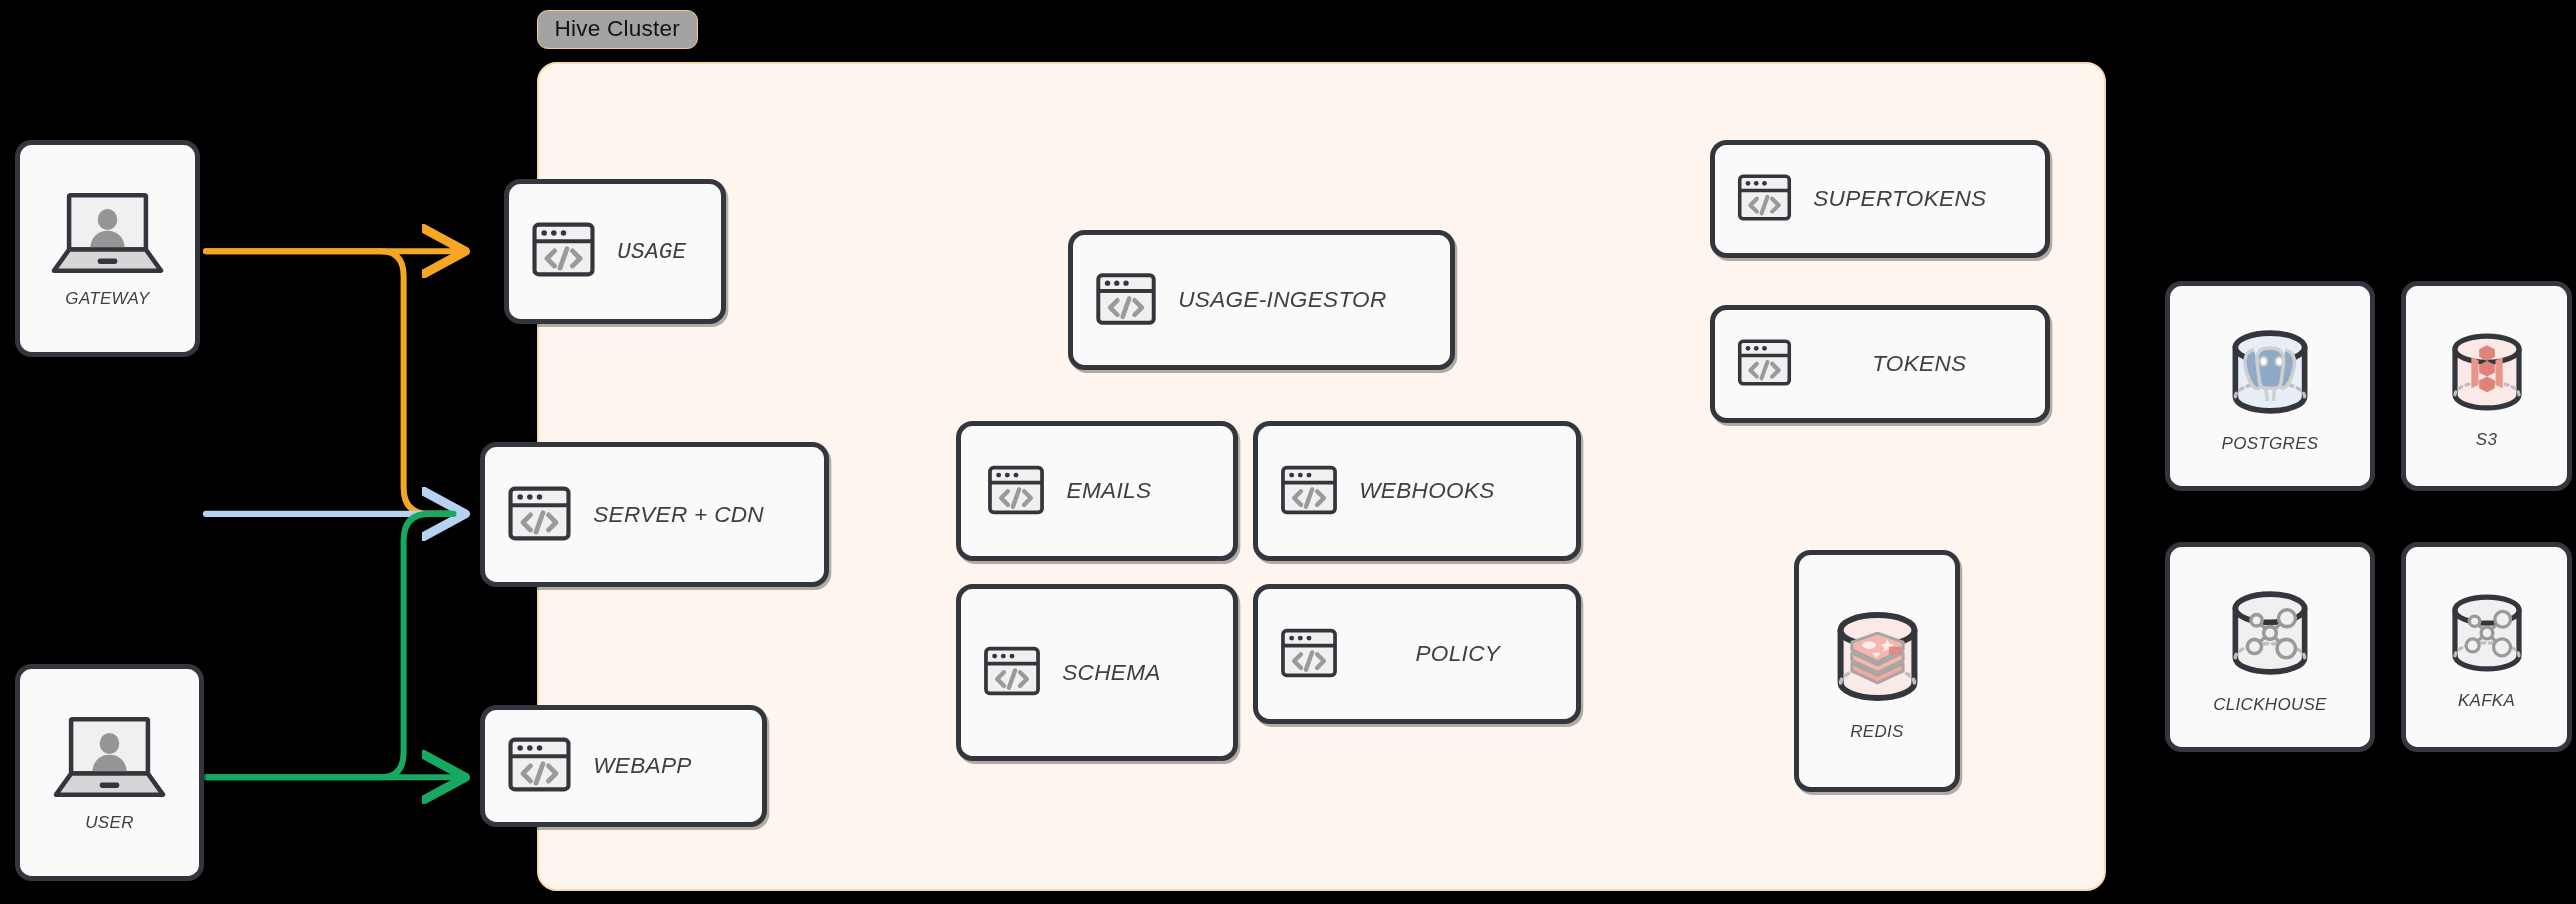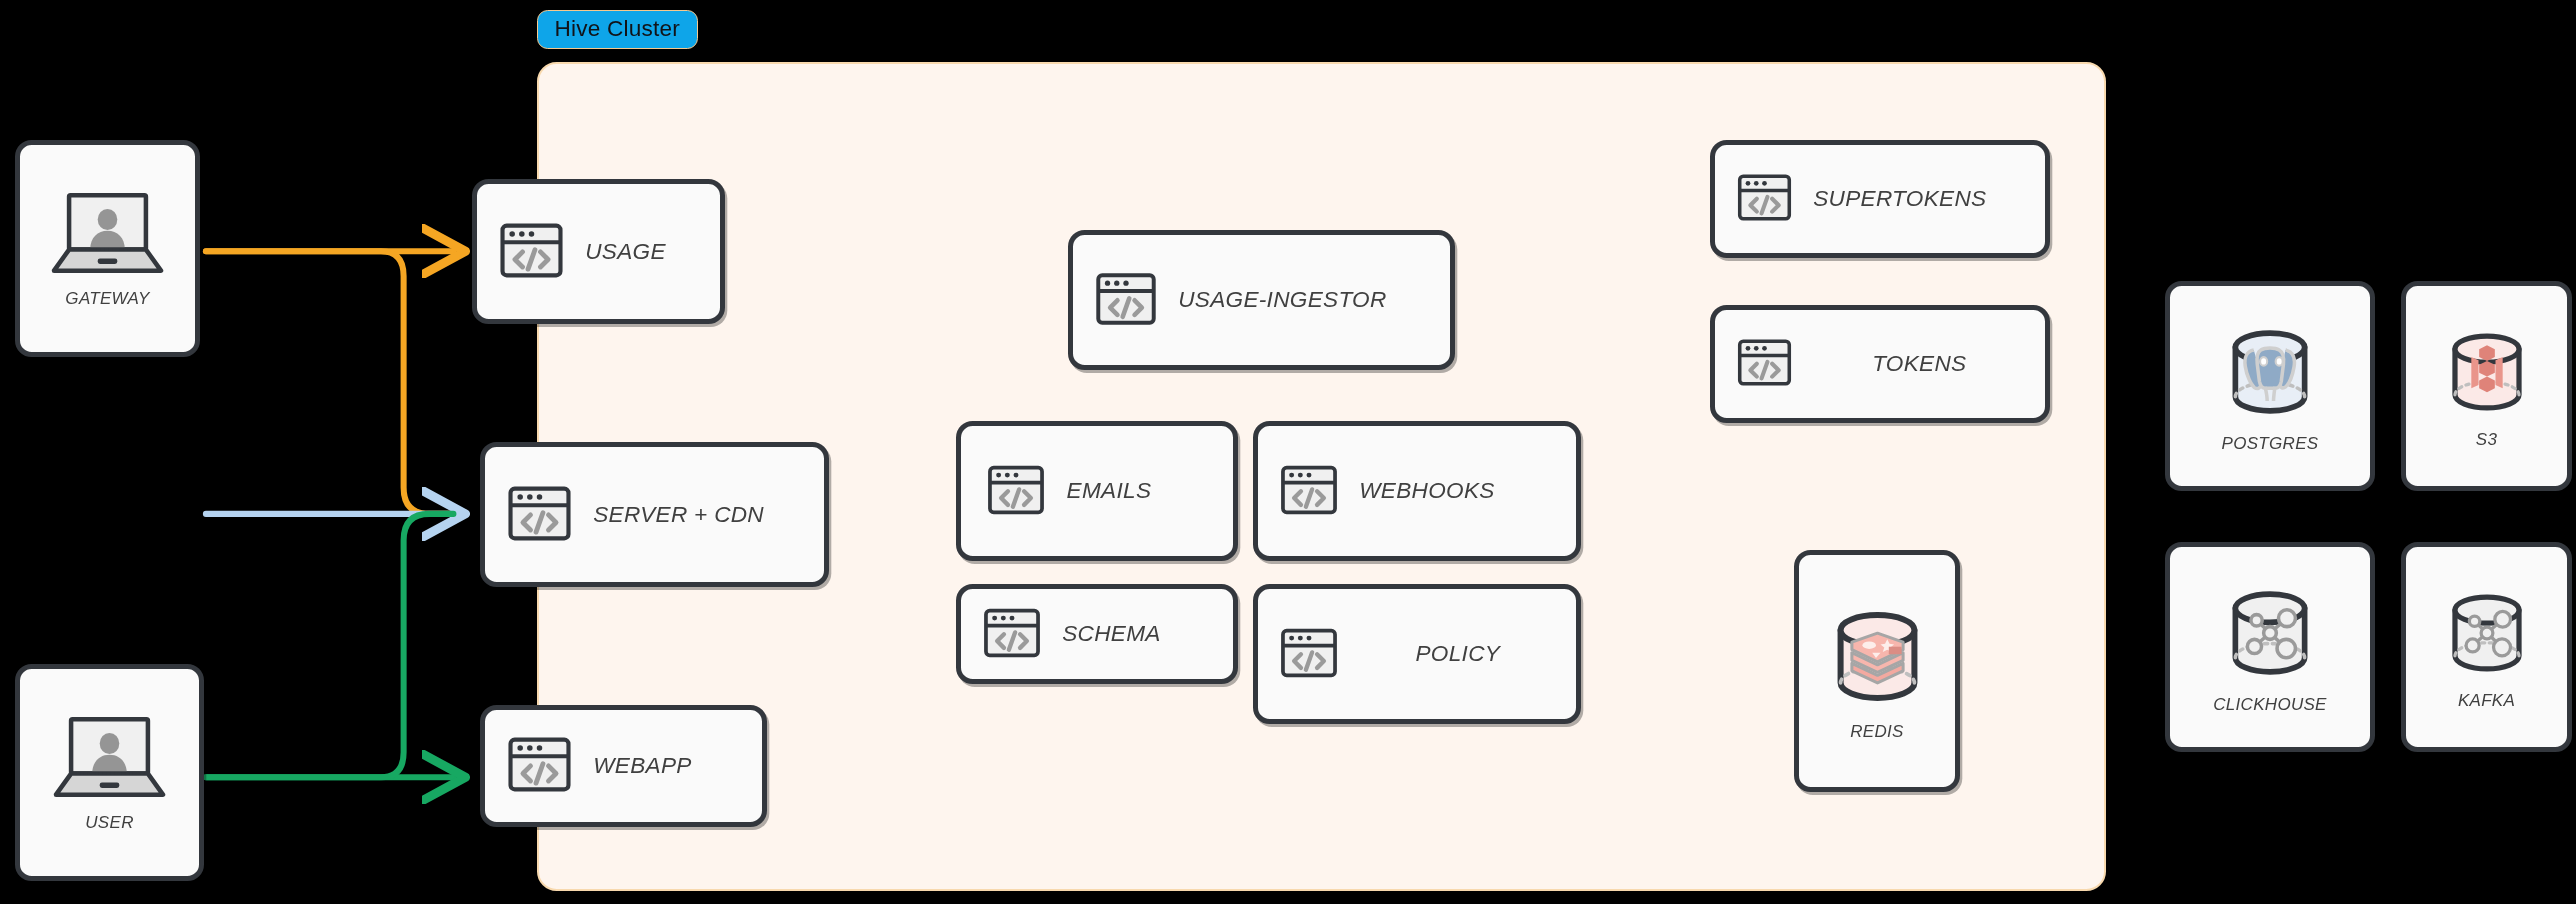--- a/index.html
+++ b/index.html
@@ -29,21 +29,21 @@
     background: #FEF5EE;
     border: 2.3px solid #F8D9AE;
     border-radius: 19.6px;
   }
 
   .cluster-badge {
     position: absolute;
     left: 537px;
     top: 9.8px;
     padding: 6.8px 16.6px 8.3px 16.6px;
-    background: #0ea5e9;
+    background: #a3a3a3;
     border: 1.5px solid #F6C98E;
     border-radius: 10.6px;
     font-size: 22.6px;
     color: #111318;
     letter-spacing: 0.2px;
     line-height: 1;
     white-space: nowrap;
   }
 
   
@@ -147,21 +147,21 @@
         <path d="M75 26 a13 14 0 0 1 13 14 a13 14 0 0 1 -13 14 a13 14 0 0 1 -13 -14 a13 14 0 0 1 13 -14 Z" fill="#959595"></path>
         <path d="M52 80 c0 -16 10 -25 23 -25 c13 0 23 9 23 25 Z" fill="#959595"></path>
         <path d="M24 80 L126 80 L146 108 L4 108 Z" fill="#D6D6D6" stroke="#33373D" stroke-width="6" stroke-linejoin="round"></path>
         <rect x="62" y="92" width="26" height="7" rx="3" fill="#33373D"></rect>
         <line x1="26" y1="80" x2="124" y2="80" stroke="#33373D" stroke-width="4" stroke-dasharray="5 5"></line>
       </svg>
     </span>
     <span class="node-label">USER</span>
   </div>
 
-  <div class="node service" style="left:472px; top:179px; width:253px; height:145px;">
+  <div class="node service" style="left:504px; top:179px; width:222px; height:145px;font-family:Liberation Mono, monospace;">
     <span class="svc-icon">
       <svg width="69" height="69" viewBox="0 0 100 100" xmlns="http://www.w3.org/2000/svg">
         <rect x="8" y="14" width="84" height="72" rx="6" fill="#F0F0F0" stroke="#33373D" stroke-width="6"></rect>
         <line x1="8" y1="38" x2="92" y2="38" stroke="#33373D" stroke-width="6"></line>
         <circle cx="22" cy="26" r="4" fill="#33373D"></circle>
         <circle cx="36" cy="26" r="4" fill="#33373D"></circle>
         <circle cx="50" cy="26" r="4" fill="#33373D"></circle>
         <path d="M37 52 L26 63 L37 74" fill="none" stroke="#9A9A9A" stroke-width="7" stroke-linecap="round" stroke-linejoin="round"></path>
         <path d="M63 52 L74 63 L63 74" fill="none" stroke="#9A9A9A" stroke-width="7" stroke-linecap="round" stroke-linejoin="round"></path>
         <line x1="55" y1="49" x2="45" y2="77" stroke="#9A9A9A" stroke-width="7" stroke-linecap="round"></line>
@@ -243,21 +243,21 @@
         <circle cx="36" cy="26" r="4" fill="#33373D"></circle>
         <circle cx="50" cy="26" r="4" fill="#33373D"></circle>
         <path d="M37 52 L26 63 L37 74" fill="none" stroke="#9A9A9A" stroke-width="7" stroke-linecap="round" stroke-linejoin="round"></path>
         <path d="M63 52 L74 63 L63 74" fill="none" stroke="#9A9A9A" stroke-width="7" stroke-linecap="round" stroke-linejoin="round"></path>
         <line x1="55" y1="49" x2="45" y2="77" stroke="#9A9A9A" stroke-width="7" stroke-linecap="round"></line>
       </svg>
     </span>
     <span class="node-label">WEBHOOKS</span>
   </div>
 
-  <div class="node service" style="left:956px; top:584px; width:282px; height:100px;">
+  <div class="node service" style="left:956px; top:584px; width:282px; height:177px;">
     <span class="svc-icon">
       <svg width="62" height="62" viewBox="0 0 100 100" xmlns="http://www.w3.org/2000/svg">
         <rect x="8" y="14" width="84" height="72" rx="6" fill="#F0F0F0" stroke="#33373D" stroke-width="6"></rect>
         <line x1="8" y1="38" x2="92" y2="38" stroke="#33373D" stroke-width="6"></line>
         <circle cx="22" cy="26" r="4" fill="#33373D"></circle>
         <circle cx="36" cy="26" r="4" fill="#33373D"></circle>
         <circle cx="50" cy="26" r="4" fill="#33373D"></circle>
         <path d="M37 52 L26 63 L37 74" fill="none" stroke="#9A9A9A" stroke-width="7" stroke-linecap="round" stroke-linejoin="round"></path>
         <path d="M63 52 L74 63 L63 74" fill="none" stroke="#9A9A9A" stroke-width="7" stroke-linecap="round" stroke-linejoin="round"></path>
         <line x1="55" y1="49" x2="45" y2="77" stroke="#9A9A9A" stroke-width="7" stroke-linecap="round"></line>

